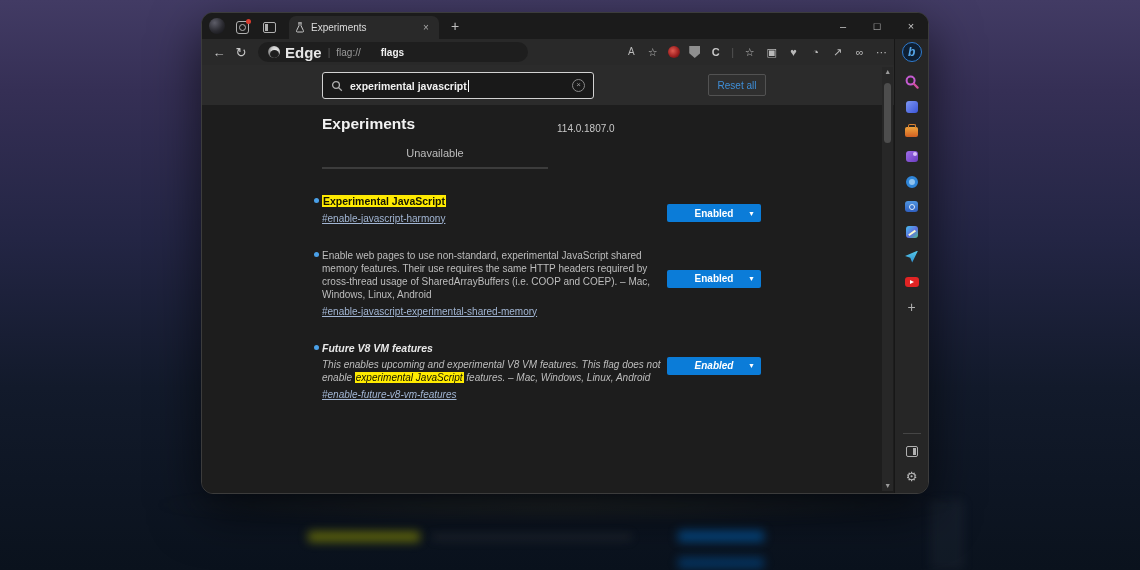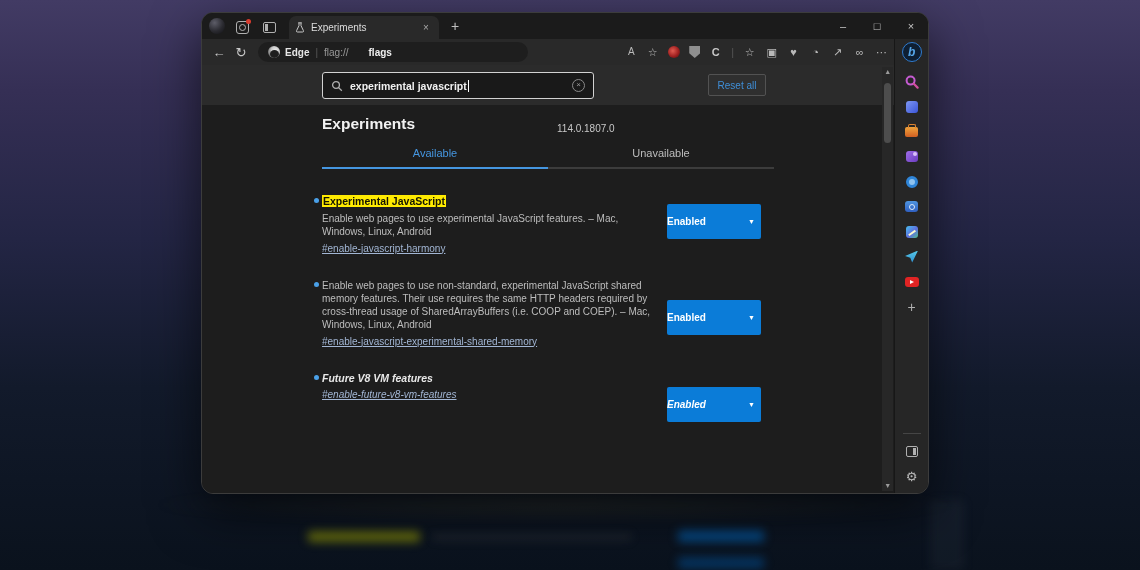--- a/index.html
+++ b/index.html
@@ -46,21 +46,21 @@
   
   .lower{flex:1;display:flex;min-height:0;}
   .main{width:694px;display:flex;flex-direction:column;min-width:0;}
   .toolbar{height:26px;background:#292929;display:flex;align-items:center;flex:none;padding:0 6px;box-sizing:border-box;}
   .navbtn{color:#c8c8c8;font-size:13px;width:22px;text-align:center;flex:none;}
   .addr{height:20px;background:#1e1e1e;border-radius:10px;display:flex;align-items:center;
     margin-left:6px;padding:0 10px;width:270px;box-sizing:border-box;flex:none;}
   .edge-logo{width:12px;height:12px;border-radius:50%;flex:none;
     background:radial-gradient(circle at 62% 38%,#efefef 0%,#c9c9c9 40%,#6d6d6d 75%,#3a3a3a 100%);position:relative;overflow:hidden;}
   .edge-logo::after{content:"";position:absolute;left:2px;top:4px;width:9px;height:8px;border-radius:50%;background:#1e1e1e;}
-  .addr-site{color:#e6e6e6;font-size:10px;font-weight:bold;margin-left:5px;text-align:center;}
+  .addr-site{color:#e6e6e6;font-size:15px;font-weight:bold;margin-left:5px;text-align:center;}
   .addr-div{color:#5a5a5a;font-size:10px;margin:0 6px;}
   .addr-scheme{color:#9a9a9a;font-size:10px;}
   .addr-host{color:#f0f0f0;font-size:10px;font-weight:bold;margin-left:20px;}
   .tb-right{margin-left:auto;display:flex;align-items:center;gap:9px;}
   .acticon{color:#b9b9b9;font-size:11px;line-height:14px;text-align:center;min-width:13px;flex:none;}
   .readaloud{font-size:10px;letter-spacing:-1px;}
   .ext-red{width:12px;height:12px;border-radius:50%;background:radial-gradient(circle at 40% 40%,#e05a50 0%,#a02020 55%,#401010 100%);flex:none;}
   .ext-shield{width:11px;height:12px;background:#8f8f8f;flex:none;
     clip-path:polygon(0 0,100% 0,100% 60%,50% 100%,0 60%);}
   .ext-c{color:#c8c8c8;font-size:11px;font-weight:bold;flex:none;}
@@ -116,22 +116,22 @@
   .ptab{width:50%;text-align:center;font-size:11px;padding-bottom:8px;}
   .ptab.active{color:#4596e0;border-bottom:2px solid #4596e0;}
   .ptab.inactive{color:#bdbdbd;border-bottom:2px solid #3c3c3c;}
 
   .flag{position:relative;margin-top:22px;padding-left:0;}
   .flag .bullet{position:absolute;left:-8px;top:3px;width:5px;height:5px;border-radius:50%;background:#4aa0e8;}
   .flag-title{font-size:10.5px;font-weight:bold;color:#e8e8e8;line-height:1.2;}
   .hl{background:#ffeb00;color:#141400;padding:0 1px;}
   .flag-desc{width:342px;margin-top:4px;font-size:10px;color:#bdbdbd;line-height:1.3;}
   .flag-link{display:inline-block;margin-top:5px;font-size:10px;color:#a2b6d4;text-decoration:underline;}
-  .dropdown{position:absolute;width:94px;height:35px;background:#0b7cd8;border-radius:2px;
-    display:flex;align-items:center;justify-content:flex-start;color:#fff;font-size:10px;font-weight:bold;margin-left:20px;}
+  .dropdown{position:absolute;width:94px;height:18px;background:#0b7cd8;border-radius:2px;
+    display:flex;align-items:center;justify-content:center;color:#fff;font-size:10px;font-weight:bold;margin-left:20px;}
   .dropdown .chev{position:absolute;right:6px;font-size:7px;font-weight:normal;}
   .dd1{right:13px;top:9px;} .dd2{right:13px;top:21px;} .dd3{right:13px;top:15px;}
 
   
   .scrollbar{position:absolute;right:1px;top:2px;bottom:2px;width:11px;background:#272727;
     display:flex;flex-direction:column;align-items:center;}
   .sb-arrow{color:#9a9a9a;font-size:7px;line-height:10px;flex:none;}
   .sb-track{flex:1;width:100%;position:relative;}
   .sb-thumb{position:absolute;left:2px;right:2px;top:6px;height:60px;background:#4d4d4d;border-radius:4px;}
 </style>
@@ -217,48 +217,47 @@
           </div>
           <div class="resetall">Reset all</div>
         </div>
 
         <div class="pagebody">
           <div class="content">
             <div class="exp-title">Experiments</div>
             <div class="version">114.0.1807.0</div>
 
             <div class="tabsrow">
-              <div class="ptab active">Available</div>
               <div class="ptab inactive">Unavailable</div>
             </div>
 
             <div class="flag" style="margin-top:26px;">
               <span class="bullet"></span>
               <div class="flag-title"><span class="hl">Experimental JavaScript</span><span></span></div>
-              <div class="flag-desc">Enable web pages to use experimental JavaScript features. – Mac, Windows, Linux, Android</div>
               <span class="flag-link">#enable-javascript-harmony</span>
               <div class="dropdown dd1">
                 <span>Enabled</span>
                 <span class="chev">▼</span>
               </div>
             </div>
 
             <div class="flag" style="margin-top:23px;">
               <span class="bullet"></span>
               <div class="flag-desc">Enable web pages to use non-standard, experimental JavaScript shared memory features. Their use requires the same HTTP headers required by cross-thread usage of SharedArrayBuffers (i.e. COOP and COEP). – Mac, Windows, Linux, Android</div>
               <span class="flag-link">#enable-javascript-experimental-shared-memory</span>
               <div class="dropdown dd2">
                 <span>Enabled</span>
                 <span class="chev">▼</span>
               </div>
             </div>
 
             <div class="flag" style="margin-top:23px;font-style:italic;">
               <span class="bullet"></span>
               <div class="flag-title">Future V8 VM features</div>
+              <div class="flag-desc"><span>This enables upcoming and experimental V8 VM features. This flag does not enable </span><span class="hl">experimental JavaScript</span><span> features. – Mac, Windows, Linux, Android</span></div>
               <span class="flag-link">#enable-future-v8-vm-features</span>
               <div class="dropdown dd3">
                 <span>Enabled</span>
                 <span class="chev">▼</span>
               </div>
             </div>
           </div>
         </div>
 
         <div class="scrollbar">

